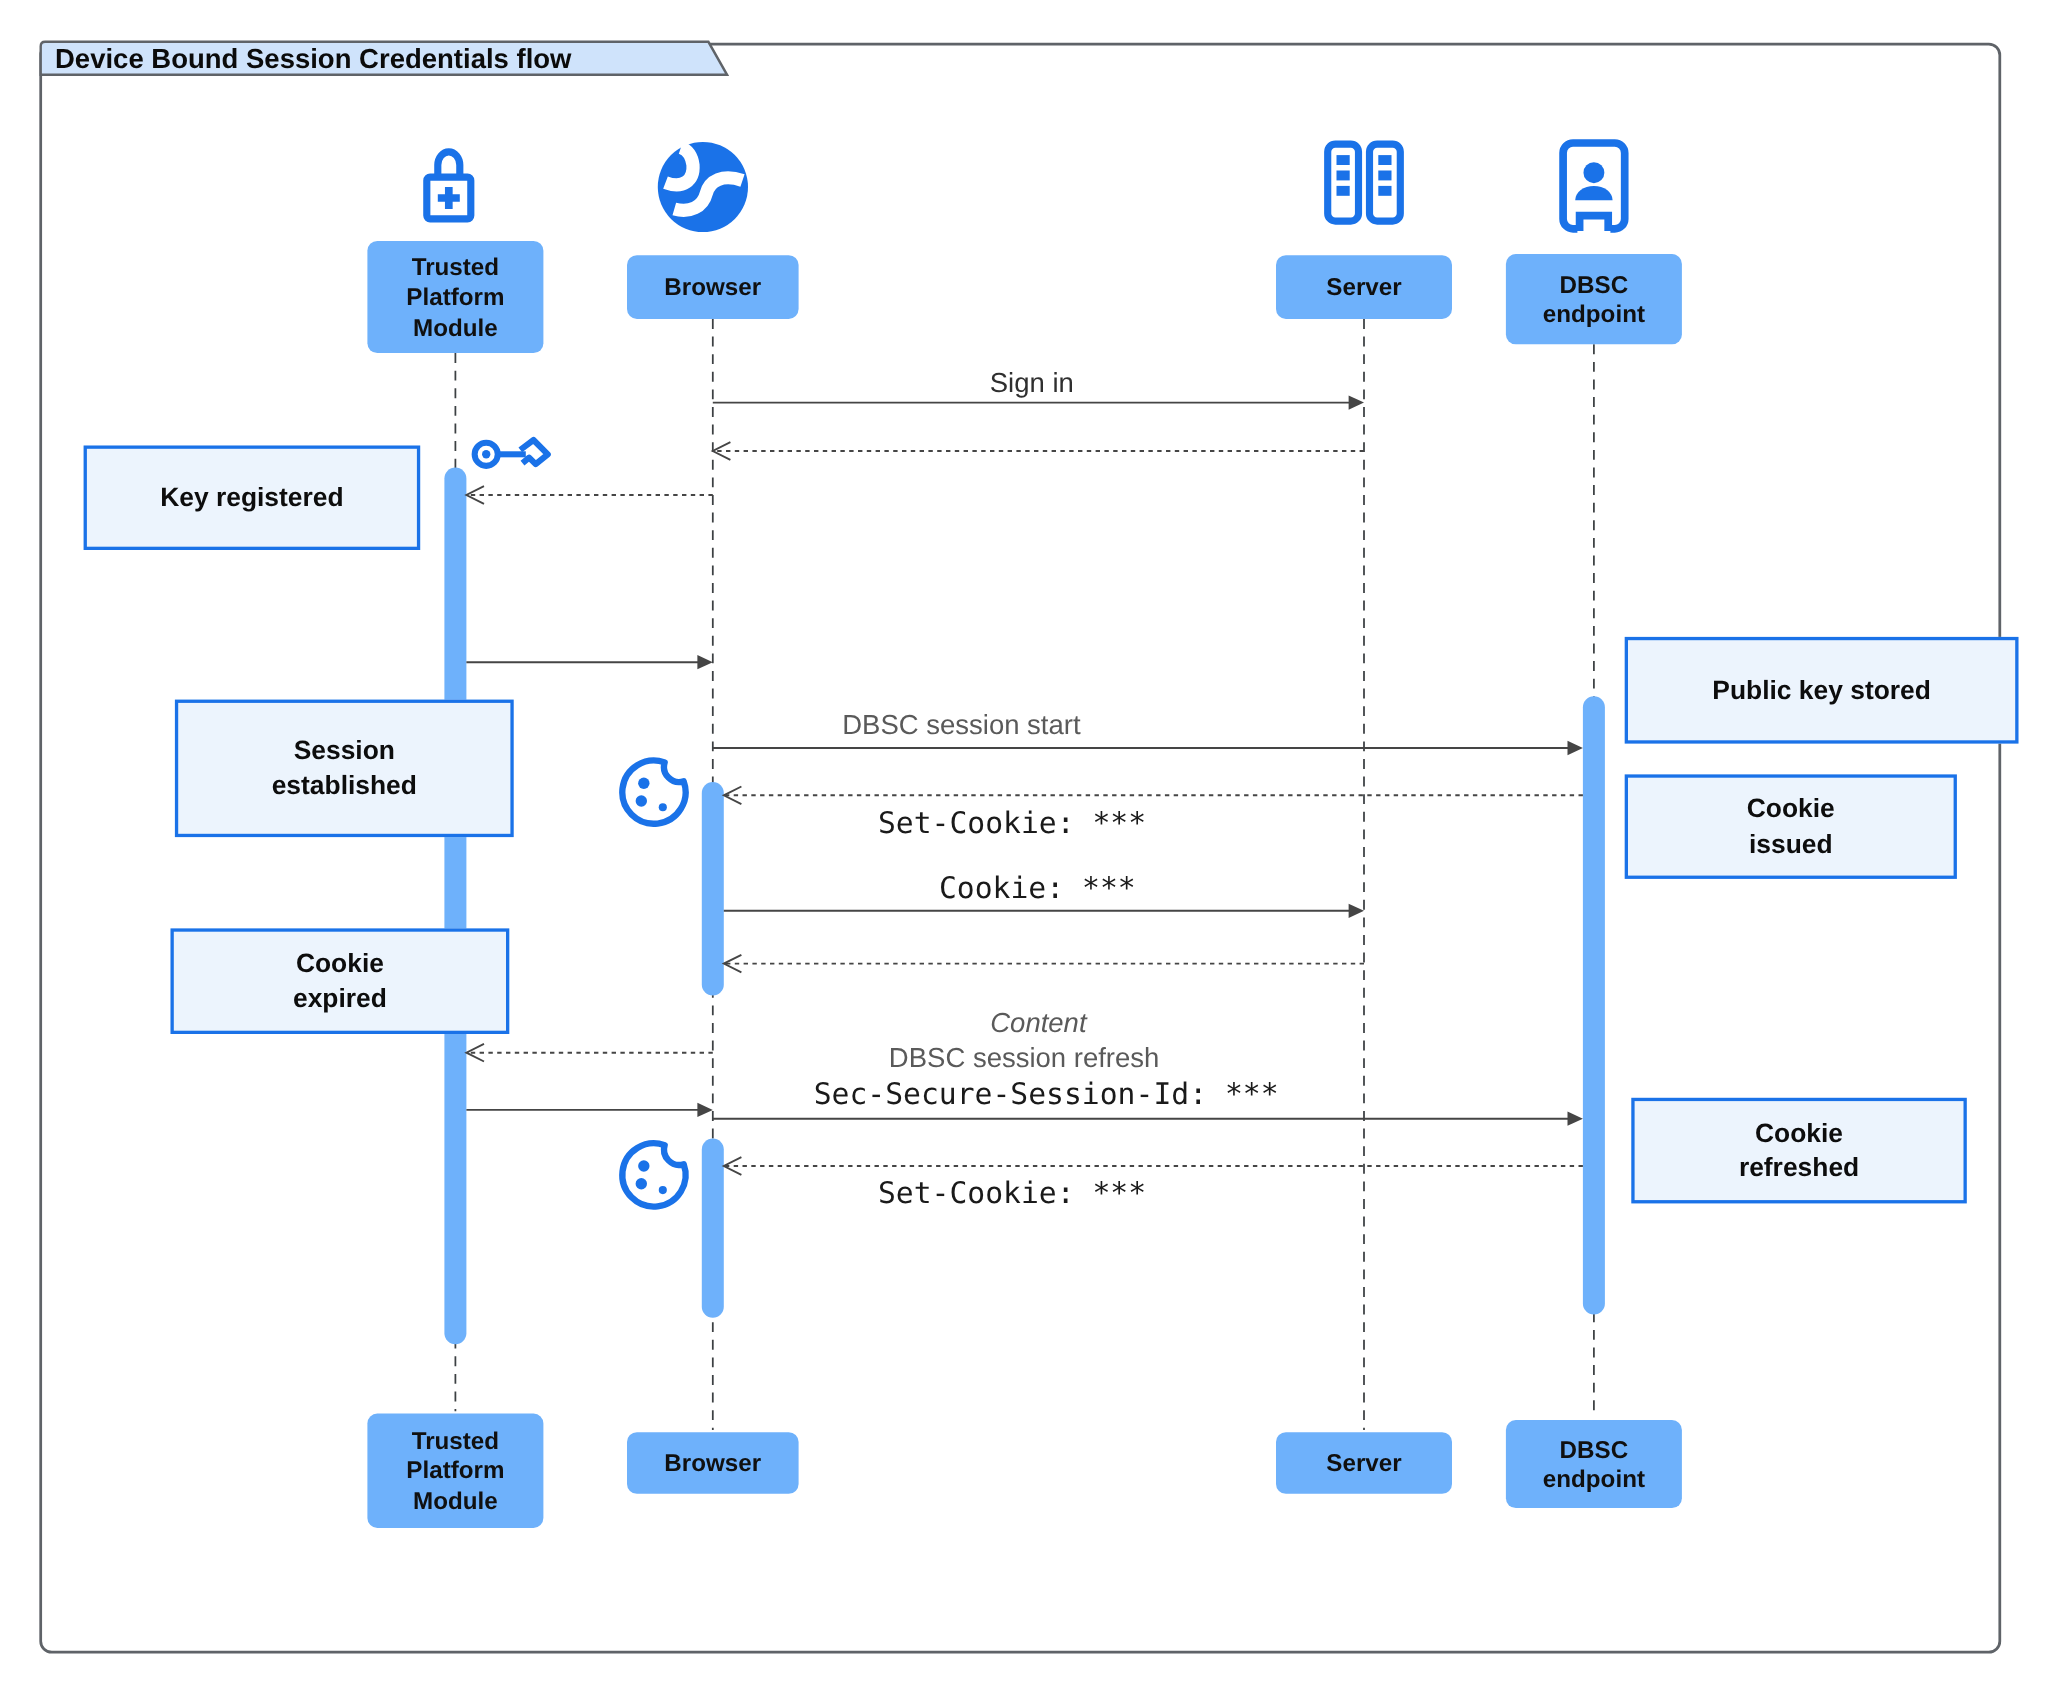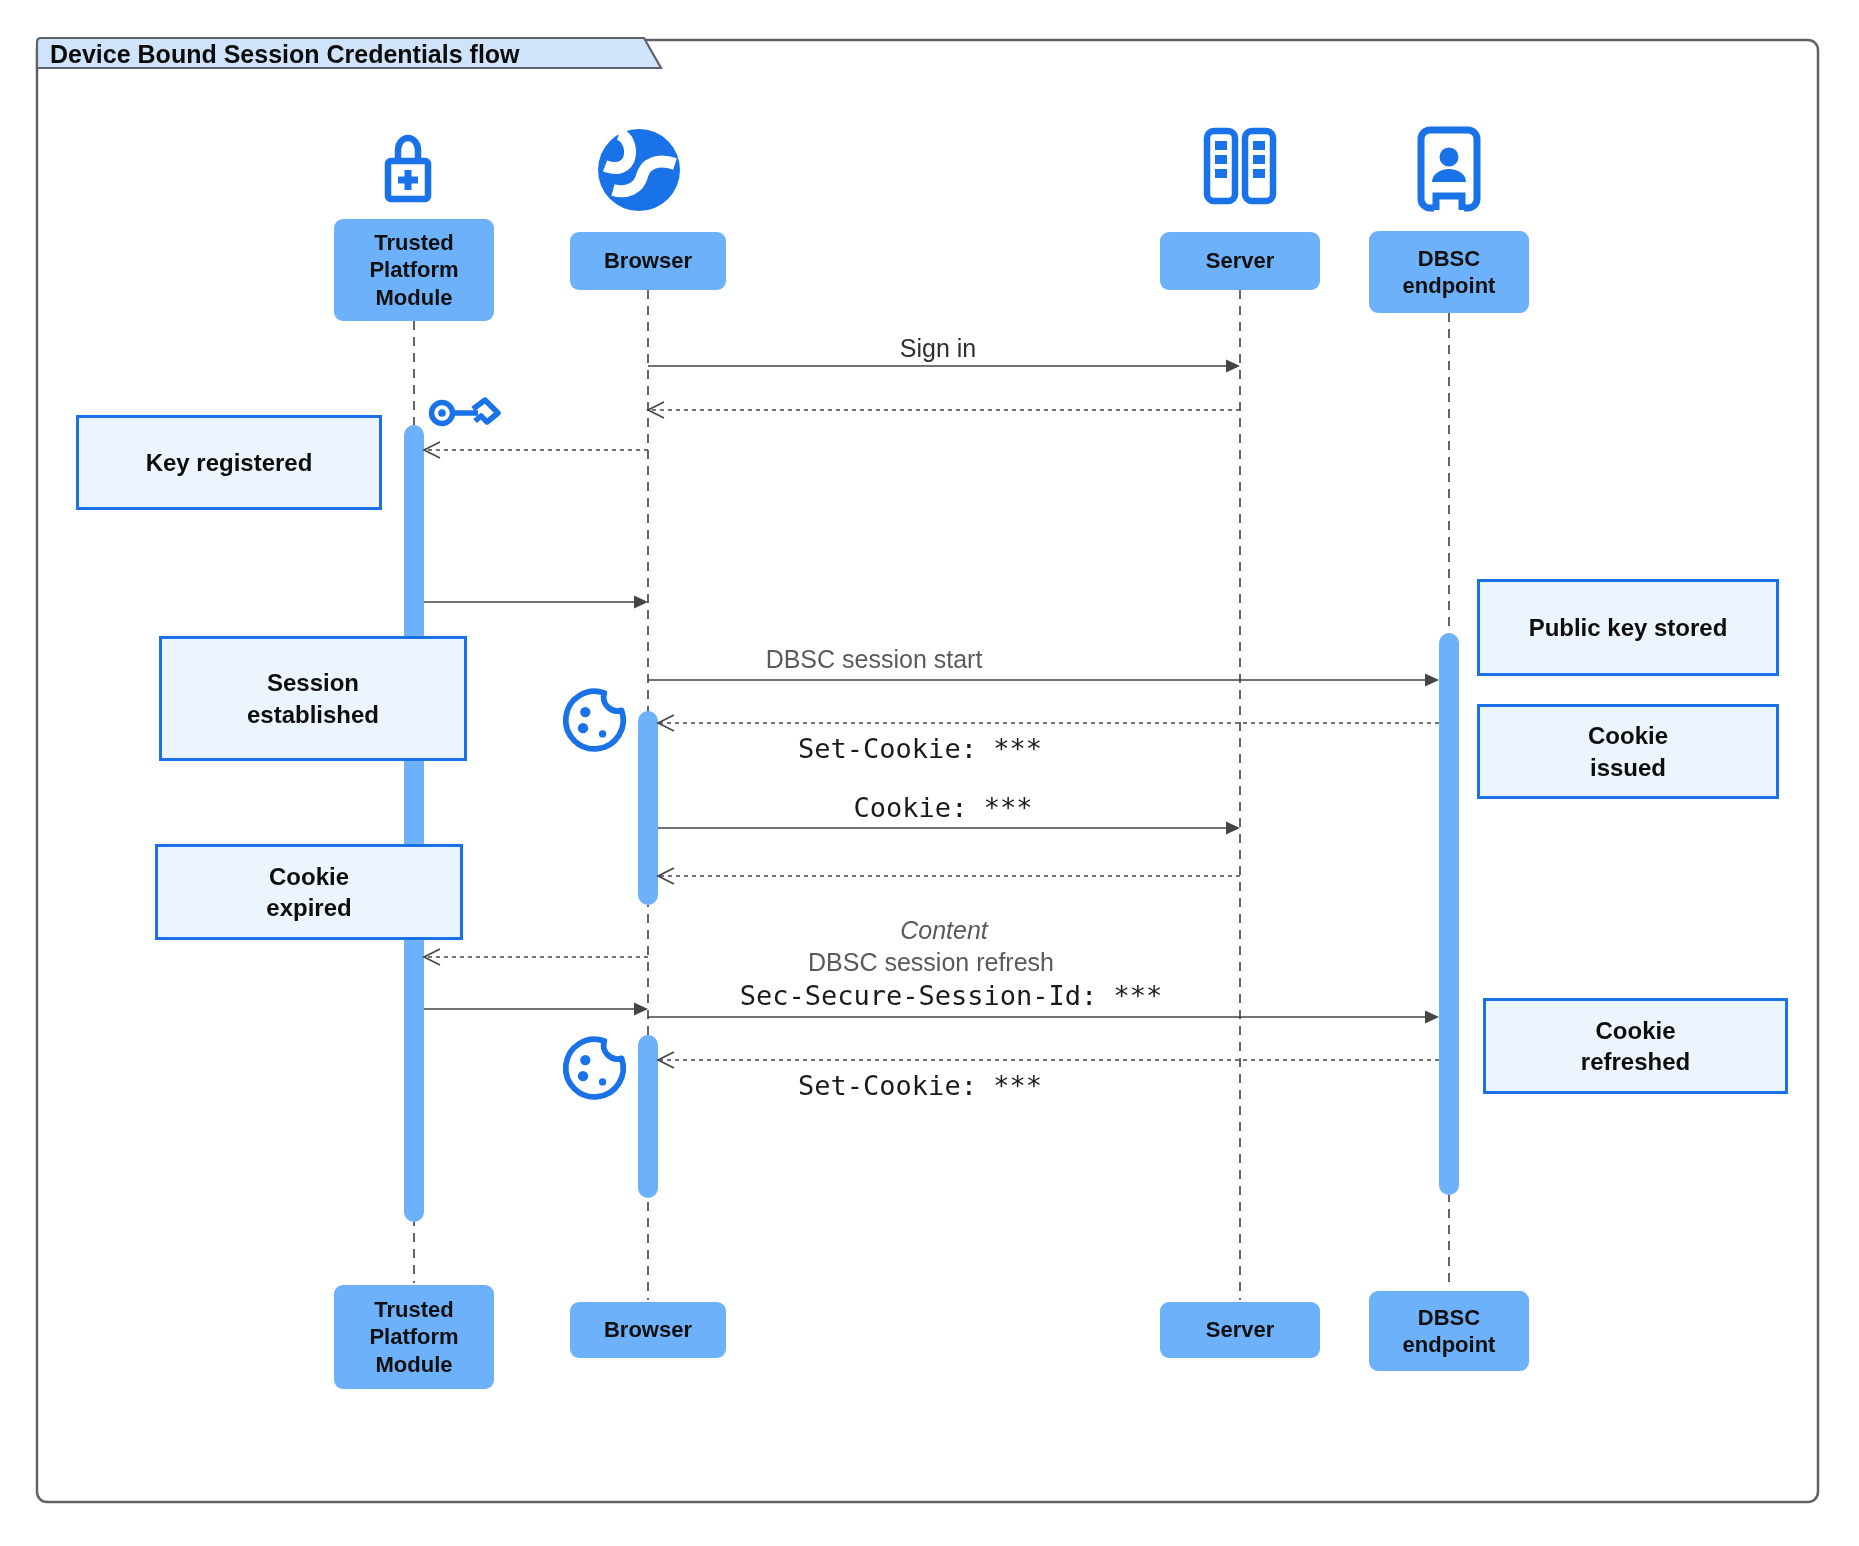--- a/index.html
+++ b/index.html
@@ -170,26 +170,26 @@
 endpoint</div>
 
   <div class="pbox" style="left:334px;top:1285px;width:160px;height:104px;">Trusted
 Platform
 Module</div>
   <div class="pbox" style="left:570px;top:1302px;width:156px;height:56px;">Browser</div>
   <div class="pbox" style="left:1160px;top:1302px;width:160px;height:56px;">Server</div>
   <div class="pbox" style="left:1369px;top:1291px;width:160px;height:80px;">DBSC
 endpoint</div>
 
-  <div class="note" style="left:76px;top:415px;width:306px;height:95px;">Key registered</div>
+  <div class="note" style="left:76px;top:405px;width:306px;height:95px;">Key registered</div>
   <div class="note" style="left:159px;top:636px;width:308px;height:125px;">Session
 established</div>
   <div class="note" style="left:155px;top:844px;width:308px;height:96px;">Cookie
 expired</div>
-  <div class="note" style="left:1477px;top:579px;width:302px;height:97px;">Public key stored</div>
+  <div class="note" style="left:1477px;top:579px;width:358px;height:97px;">Public key stored</div>
   <div class="note" style="left:1477px;top:704px;width:302px;height:95px;">Cookie
 issued</div>
   <div class="note" style="left:1483px;top:998px;width:305px;height:96px;">Cookie
 refreshed</div>
 
   <div class="mlabel sans dark" style="left:938px;top:334px;">Sign in</div>
   <div class="mlabel sans" style="left:874px;top:645px;">DBSC session start</div>
   <div class="mlabel mono" style="left:920px;top:733px;">Set-Cookie: ***</div>
   <div class="mlabel mono" style="left:943px;top:792px;">Cookie: ***</div>
   <div class="mlabel sans" style="left:944px;top:916px;font-style:italic;">Content</div>

